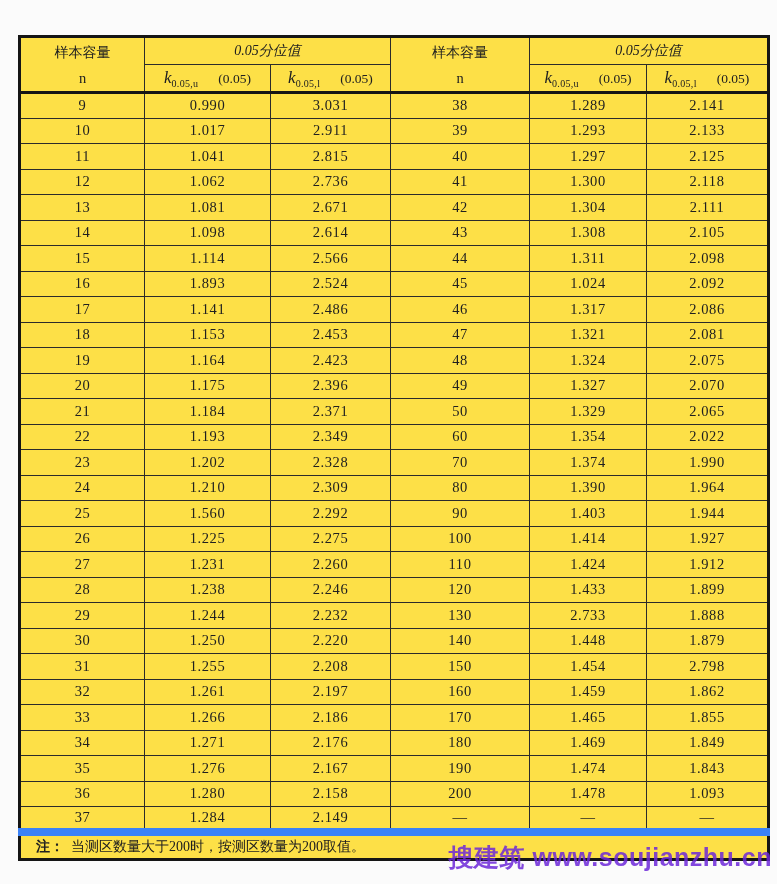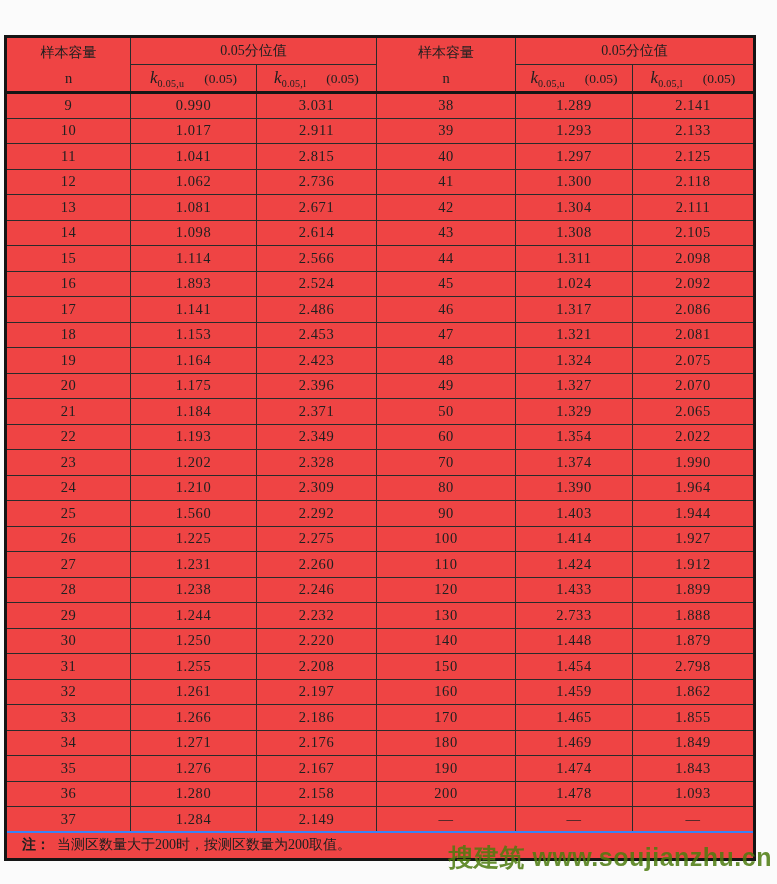--- a/index.html
+++ b/index.html
@@ -14,53 +14,53 @@
   }
   .page-title {
     position: absolute; top: 4px; left: 0; width: 777px;
     text-align: center;
     font-family: "Liberation Sans", "DejaVu Sans", sans-serif;
     font-weight: normal; font-size: 15px; color: #1a1a1a;
     letter-spacing: 0.5px;
     margin-top: 44px;
   }
   table.coeff-table {
-    position: absolute; left: 4px; top: 35px;
+    position: absolute; left: 18px; top: 35px;
     width: 749px;
     border-collapse: collapse;
     table-layout: fixed;
-    background: #ef4444;
+    background: #fde047;
     border: 3px solid #151515;
   }
   th, td {
     border: 1.5px solid #2b2b2b;
     text-align: center;
     vertical-align: middle;
     padding: 0;
     font-weight: normal;
     font-size: 14.5px;
     color: #202020;
   }
   thead tr.hdr-top { height: 28px; }
   thead tr.k-row { height: 28px; }
   th.ss-cell { font-size: 14px; }
   th.ss-cell .ss-label { line-height: 27px; }
   th.ss-cell .ss-symbol { line-height: 24px; font-size: 14.5px; }
-  th.quantile-cell { font-size: 14px; }
+  th.quantile-cell { font-size: 14px; font-style: italic; }
   th.ss-cell, .k-row th { border-bottom: 3px solid #151515; }
   .k-symbol { font-style: italic; font-size: 17px; }
   .k-subscript { font-size: 10px; letter-spacing: 0.3px; }
   .k-argument { font-size: 13.5px; margin-left: 20px; }
   tbody.rows tr { height: 25.5px; }
   tbody.rows td { letter-spacing: 0.6px; }
   tbody.note tr { height: 27px; }
   td.note-cell {
     text-align: left;
     padding-left: 15px;
-    border-top: 2px solid #3b82f6;
+    border-top: 8px solid #3b82f6;
     font-size: 14px;
   }
   .note-prefix { font-weight: bold; }
   .note-text { margin-left: 7px; }
   .watermark {
     position: absolute; top: 841px; right: 5px;
     font-family: "Liberation Sans", "DejaVu Sans", sans-serif;
     font-weight: bold; font-size: 25px;
     white-space: nowrap;
     opacity: 0.85;
@@ -346,13 +346,13 @@
     </tbody>
   <tbody class="note">
     <tr>
       <td colspan="6" class="note-cell">
         <span class="note-prefix">注：</span><span class="note-text">当测区数量大于200时，按测区数量为200取值。</span>
       </td>
     </tr>
   </tbody>
 </table>
 
-<div class="watermark" style="color: #4d7c0f;">搜建筑 www.soujianzhu.cn</div>
+<div class="watermark" style="color: #6d28d9;">搜建筑 www.soujianzhu.cn</div>
 
 </body></html>

